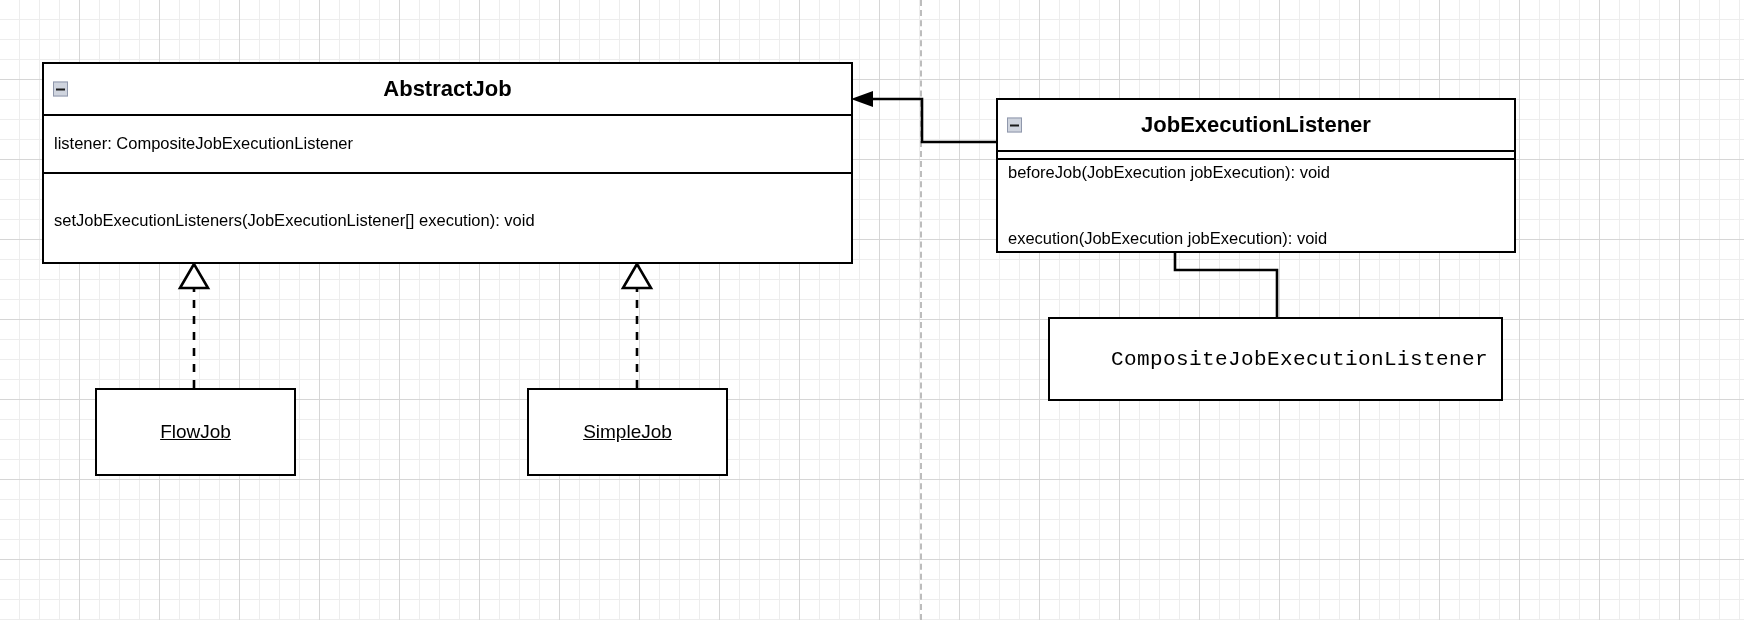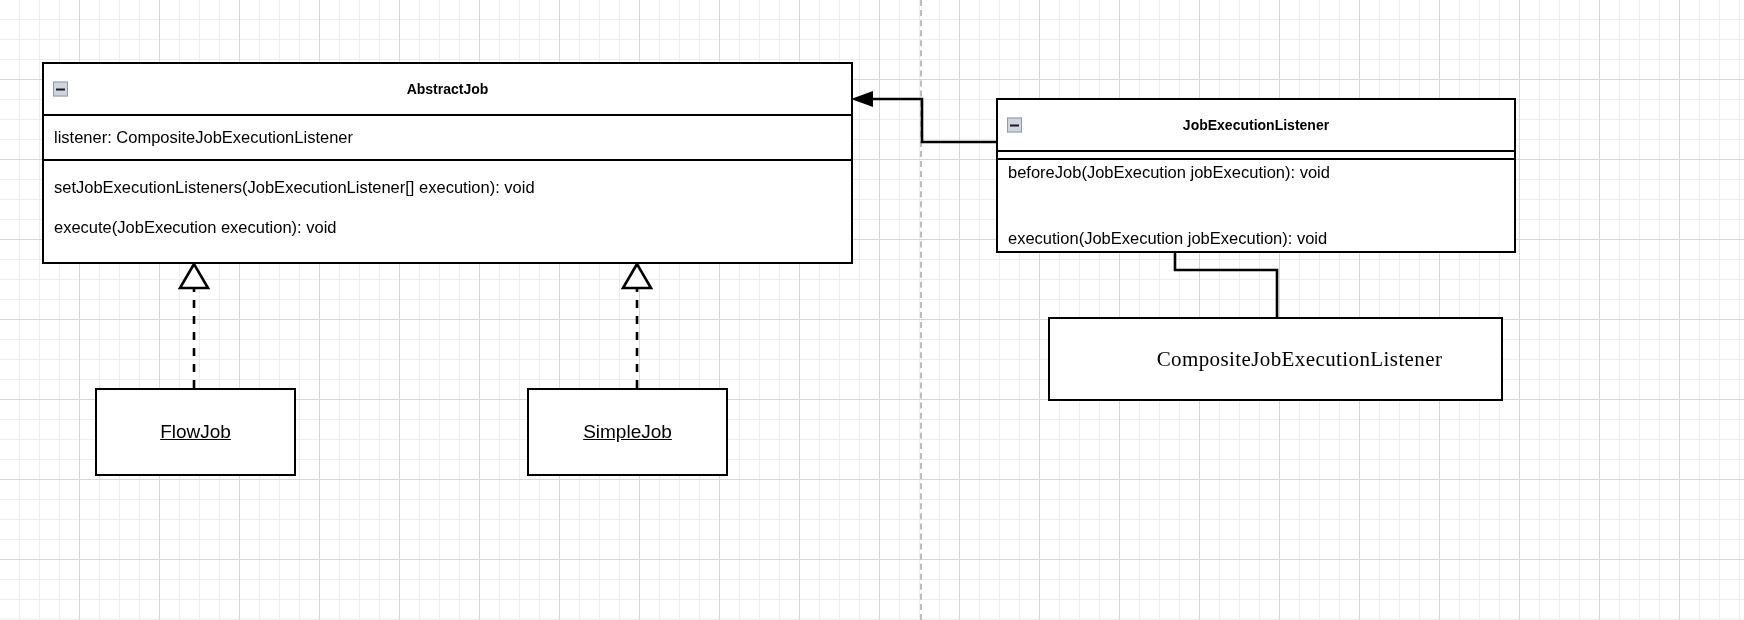--- a/index.html
+++ b/index.html
@@ -44,21 +44,21 @@
     position: absolute;
     box-sizing: border-box;
     background: #ffffff;
     border: 2px solid #000000;
   }
   .uml-title {
     position: relative;
     box-sizing: border-box;
     text-align: center;
     font-weight: bold;
-    font-size: 14px;
+    font-size: 22px;
     color: #000;
     line-height: 1;
     display: flex;
     align-items: center;
     justify-content: center;
   }
   .uml-divider {
     border-top: 2px solid #000000;
   }
   .uml-compartment {
@@ -104,21 +104,21 @@
 
   
   .plain-box {
     position: absolute;
     box-sizing: border-box;
     background: #ffffff;
     border: 2px solid #000000;
     display: flex;
     align-items: center;
     justify-content: center;
-    font-family: Liberation Serif, serif;
+    font-family: Liberation Mono, monospace;
     font-size: 21px;
     color: #000;
     letter-spacing: 0.4px;
     padding-left: 48px;
   }
 
   
   .simple-box {
     position: absolute;
     box-sizing: border-box;
@@ -174,29 +174,28 @@
 
   <div class="uml-class" style="left:42px; top:62px; width:811px; height:202px;">
 
     <div class="uml-title" style="height:50px;">
       <span class="collapse-icon"></span>
       <span>AbstractJob</span>
     </div>
 
     <div class="uml-divider"></div>
 
-    <div class="uml-compartment" style="height:43px;">
+    <div class="uml-compartment" style="height:56px;">
       <div class="uml-member">listener: CompositeJobExecutionListener</div>
     </div>
 
     <div class="uml-divider"></div>
 
     <div class="uml-compartment" style="height:93px;">
       <div class="uml-member">setJobExecutionListeners(JobExecutionListener[] execution): void</div>
-      <div class="uml-member">execute(JobExecution execution): void</div>
     </div>
   </div>
 
   <div class="uml-class" style="left:996px; top:62px; width:520px; height:155px;margin-top:36px;">
 
     <div class="uml-title" style="height:50px;">
       <span class="collapse-icon"></span>
       <span>JobExecutionListener</span>
     </div>
 

